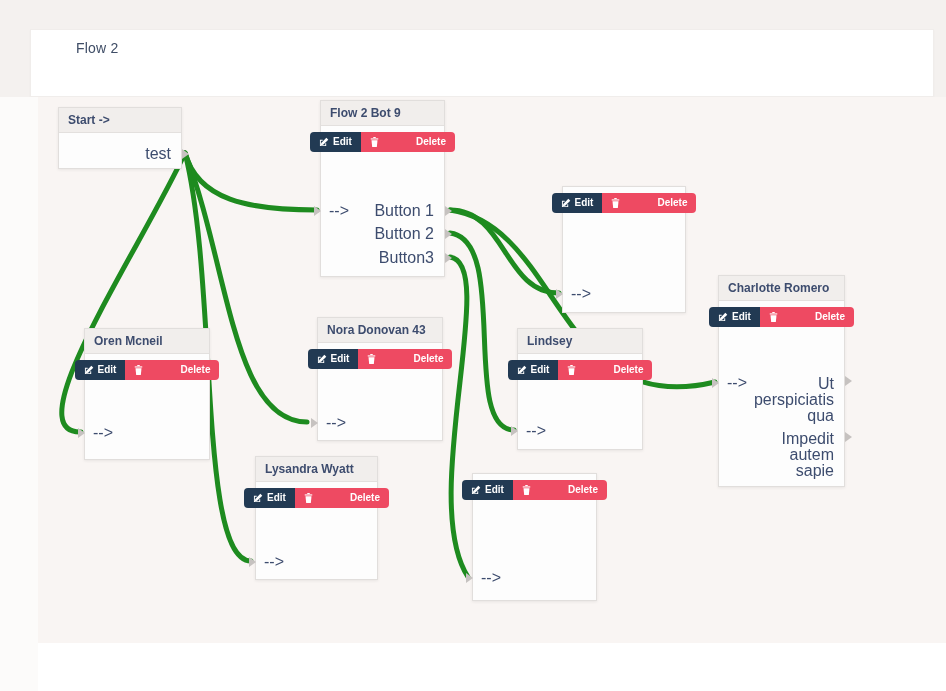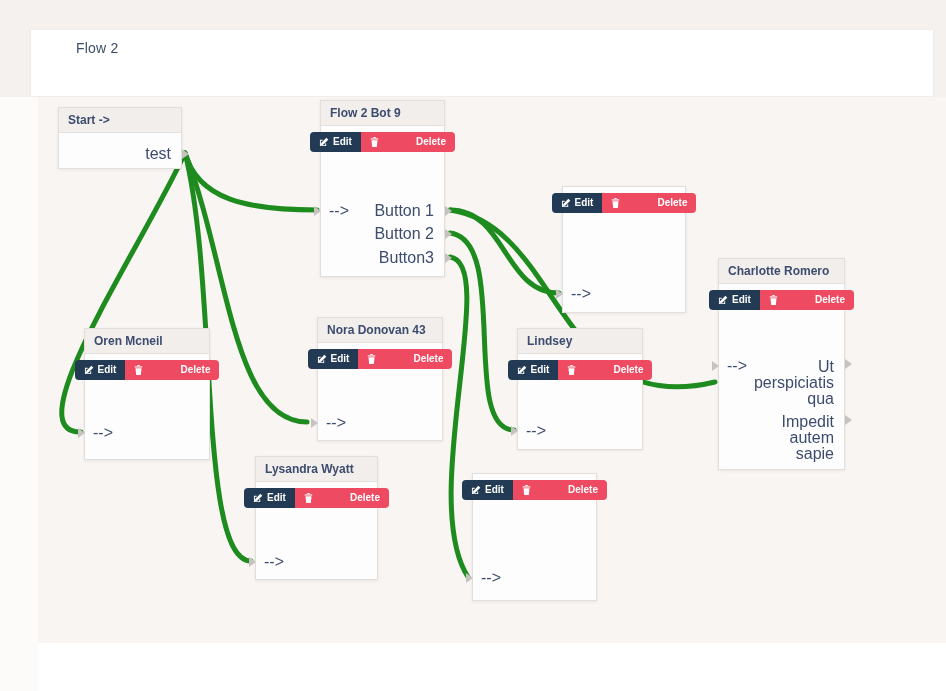--- a/index.html
+++ b/index.html
@@ -127,21 +127,21 @@
               <rect x="1" y="2.2" width="12" height="1.8" fill="#fff"></rect>
               <rect x="5" y="0" width="4" height="1.6" fill="#fff"></rect>
               <path d="M2.2 5.2h9.6L10.7 16H3.3Z" fill="#fff"></path>
             </svg>
             <span>Delete</span>
           </div>
         </div>
         <div class="tri tri-in" style="top: 102px;"></div>
         <div class="port-label in-label" style="top: 100px;">--&gt;</div>
       </div>
-      <div class="node" style="left: 718px; top: 258px; width: 127px; height: 212px;">
+      <div class="node" style="left: 718px; top: 275px; width: 127px; height: 212px;">
         <div class="node-header">Charlotte Romero</div>
         <div class="btn-row">
           <div class="btn btn-edit">
             <svg width="10" height="10" viewBox="0 0 16 16">
               <path d="M11.8 1.2 14.8 4.2 6.6 12.4 2.9 13.1 3.6 9.4Z" fill="#fff"></path>
               <path d="M1.5 4.5v10h10v-4.4H10v2.9H3v-7h2.9V4.5Z" fill="#fff"></path>
             </svg>
             <span>Edit</span>
           </div>
           <div class="btn btn-delete">

